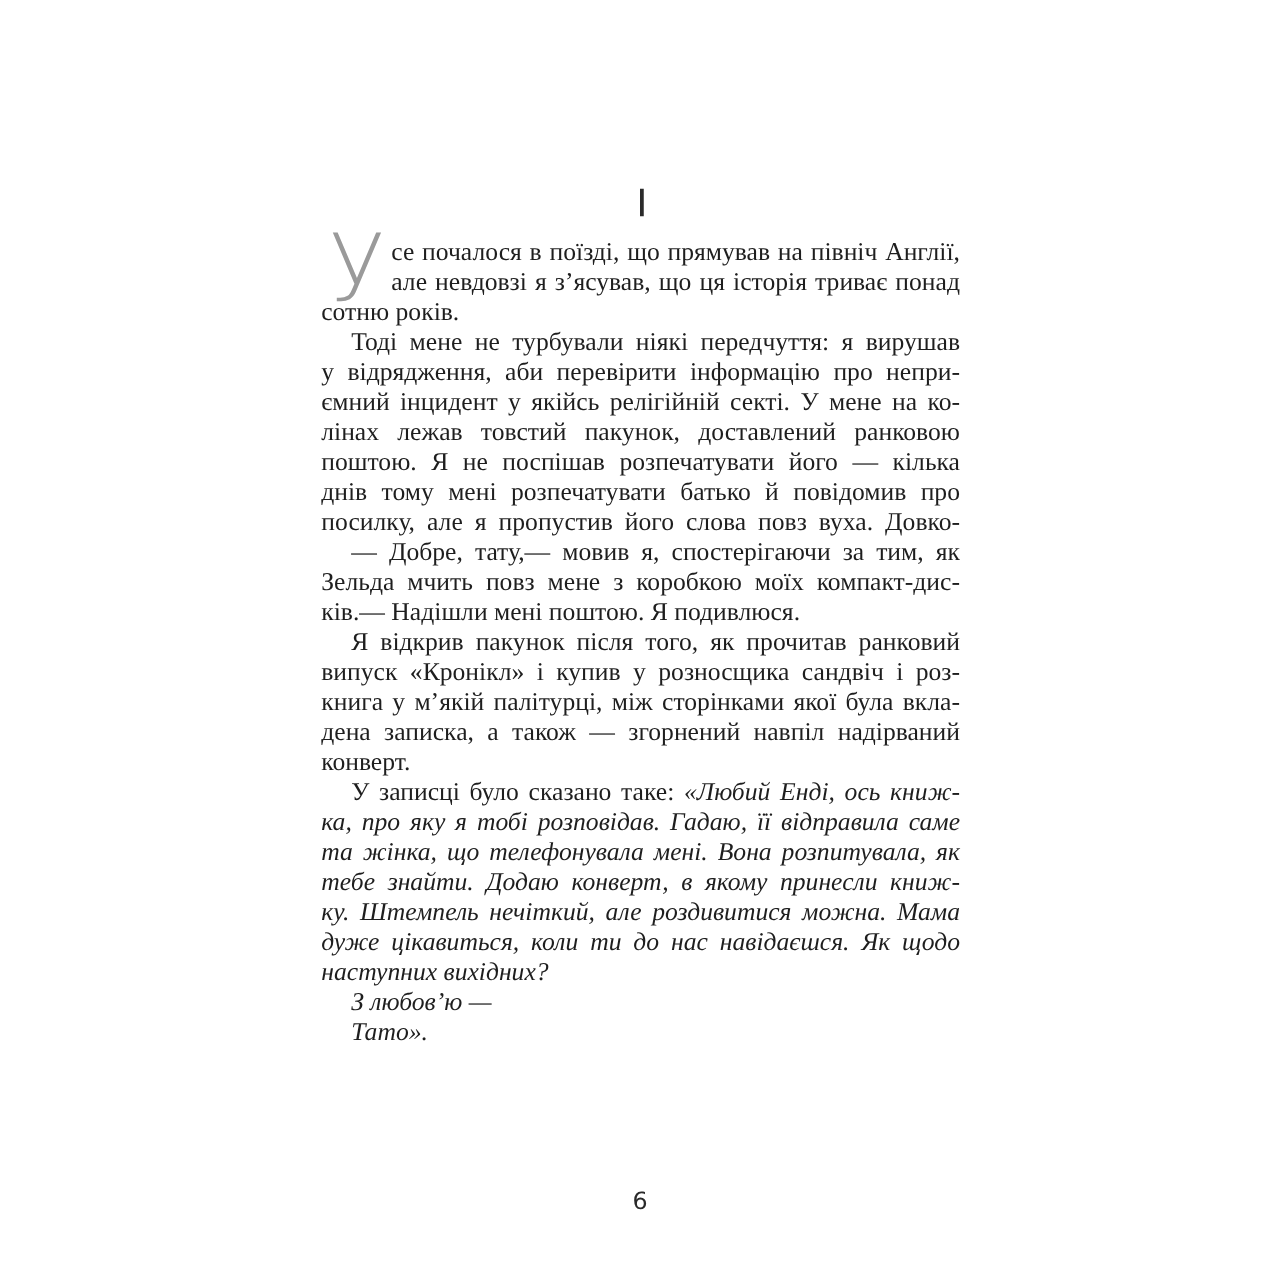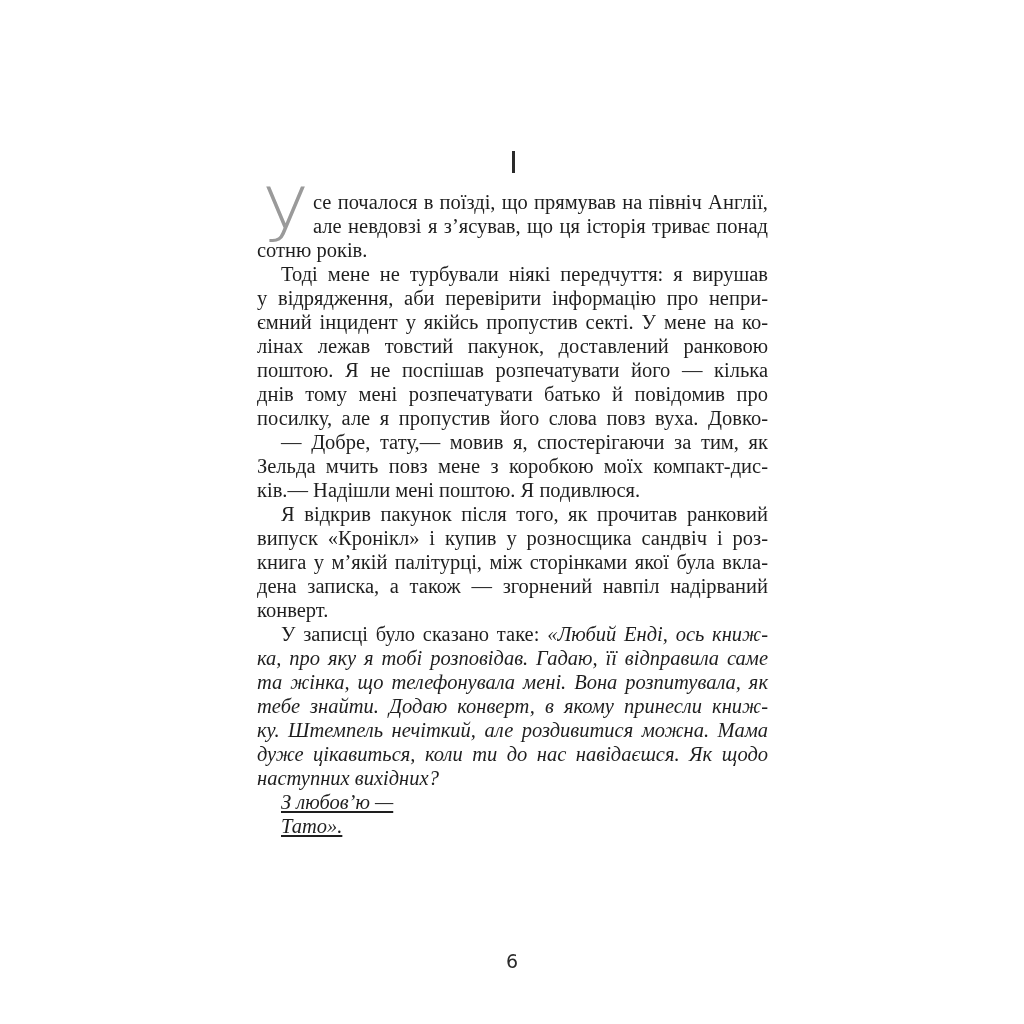--- a/index.html
+++ b/index.html
@@ -58,21 +58,21 @@
       text-align-last: justify;
       overflow: visible;
     }
     .line.last {
       text-align: right;
       text-align-last: left;
     }
     .line.indent { padding-left: 24px; }
     .line.dropindent { padding-left: 56px; }
     .line.dropindent2 { padding-left: 56px; }
-    .line.sig { padding-left: 24px; text-decoration: underline; }
+    .line.sig { padding-left: 24px; }
     .it { font-style: italic; }
     .drop-cap {
       position: absolute;
       left: 6px;
       top: -12px;
       font-family: "DejaVu Sans", "Liberation Sans", sans-serif;
       font-size: 74px;
       line-height: 74px;
       color: #9a9a9a;
       font-weight: 300;
@@ -98,21 +98,21 @@
 
   <div class="body-text">
     <div class="drop-cap">У</div>
 
     <span class="line dropindent">се почалося в поїзді, що прямував на північ Англії,</span>
     <span class="line dropindent2">але невдовзі я з’ясував, що ця історія триває понад</span>
     <span class="line last">сотню років.</span>
 
     <span class="line indent">Тоді мене не турбували ніякі передчуття: я вирушав</span>
     <span class="line">у відрядження, аби перевірити інформацію про непри-</span>
-    <span class="line">ємний інцидент у якійсь пропустив секті. У мене на ко-</span>
+    <span class="line">ємний інцидент у якійсь релігійній секті. У мене на ко-</span>
     <span class="line">лінах лежав товстий пакунок, доставлений ранковою</span>
     <span class="line">поштою. Я не поспішав розпечатувати його — кілька</span>
     <span class="line">днів тому мені розпечатувати батько й повідомив про</span>
     <span class="line">посилку, але я пропустив його слова повз вуха. Довко-</span>
 
     <span class="line indent">— Добре, тату,— мовив я, спостерігаючи за тим, як</span>
     <span class="line">Зельда мчить повз мене з коробкою моїх компакт-дис-</span>
     <span class="line last">ків.— Надішли мені поштою. Я подивлюся.</span>
 
     <span class="line indent">Я відкрив пакунок після того, як прочитав ранковий</span>

